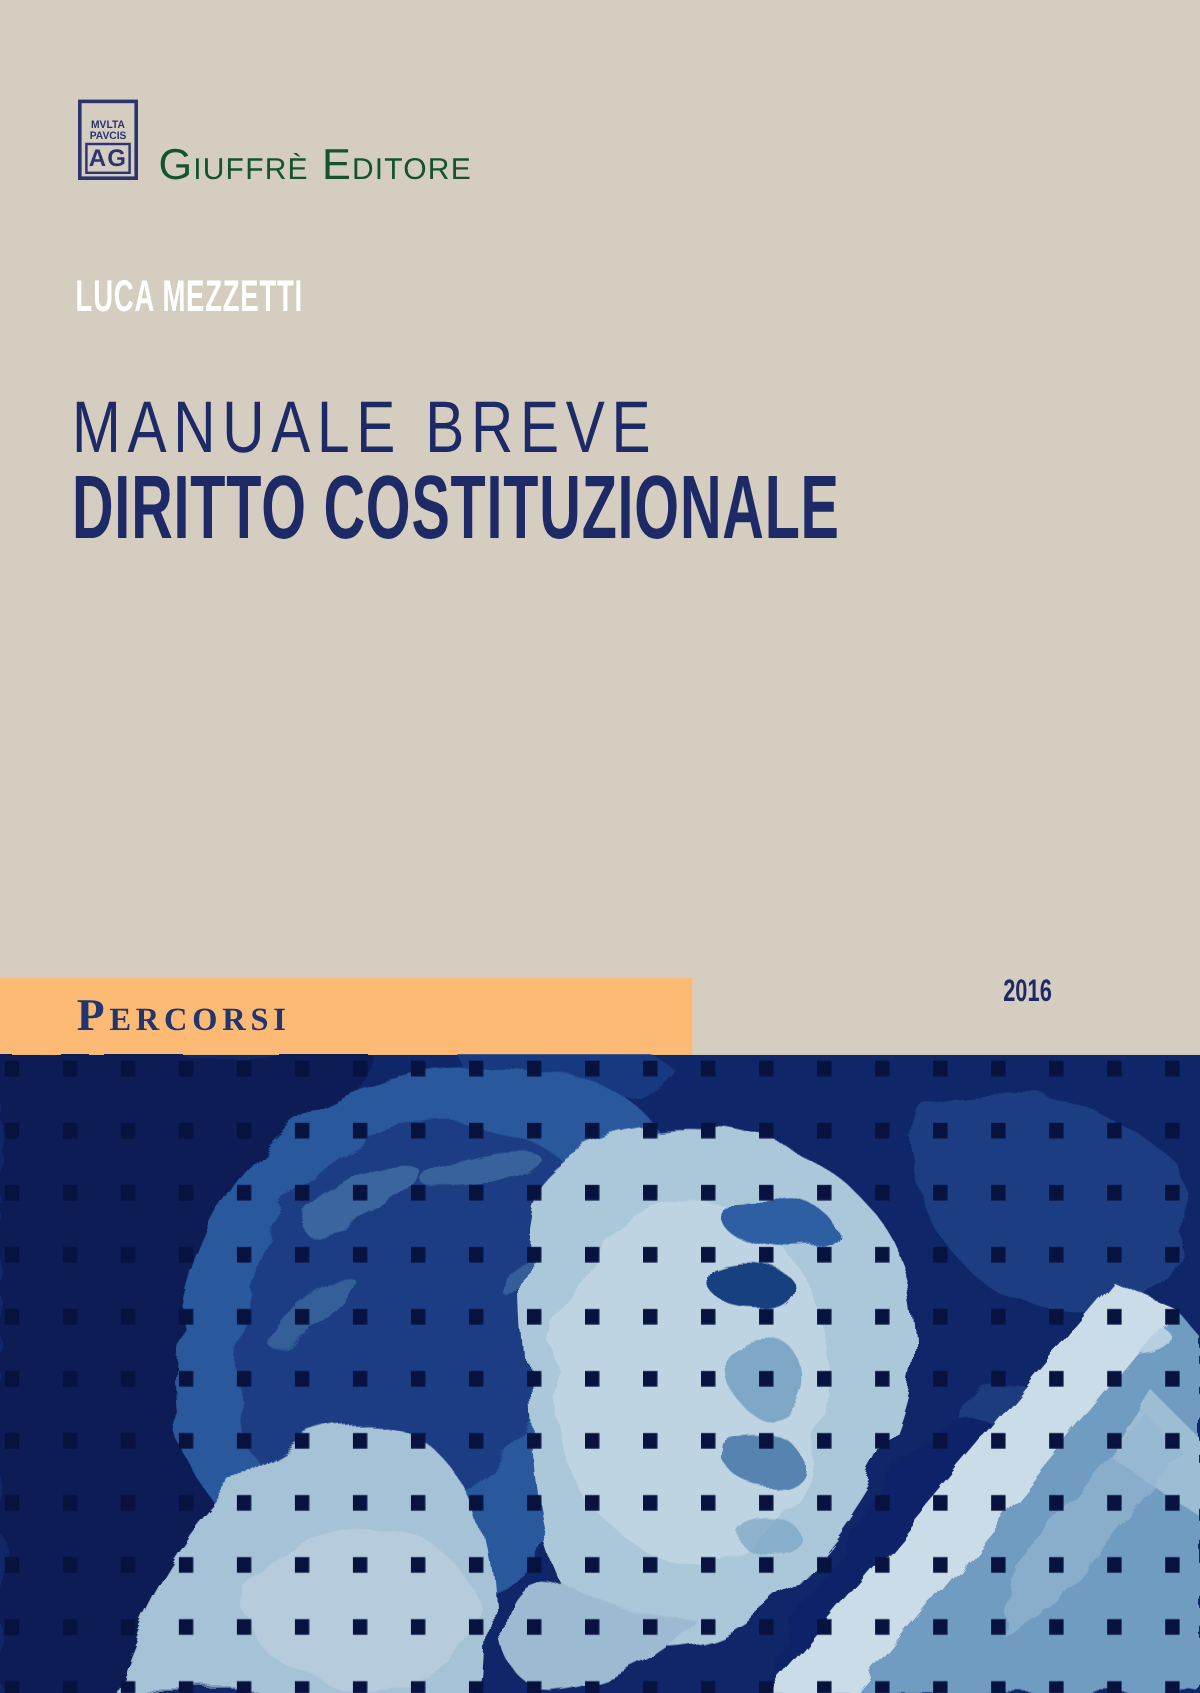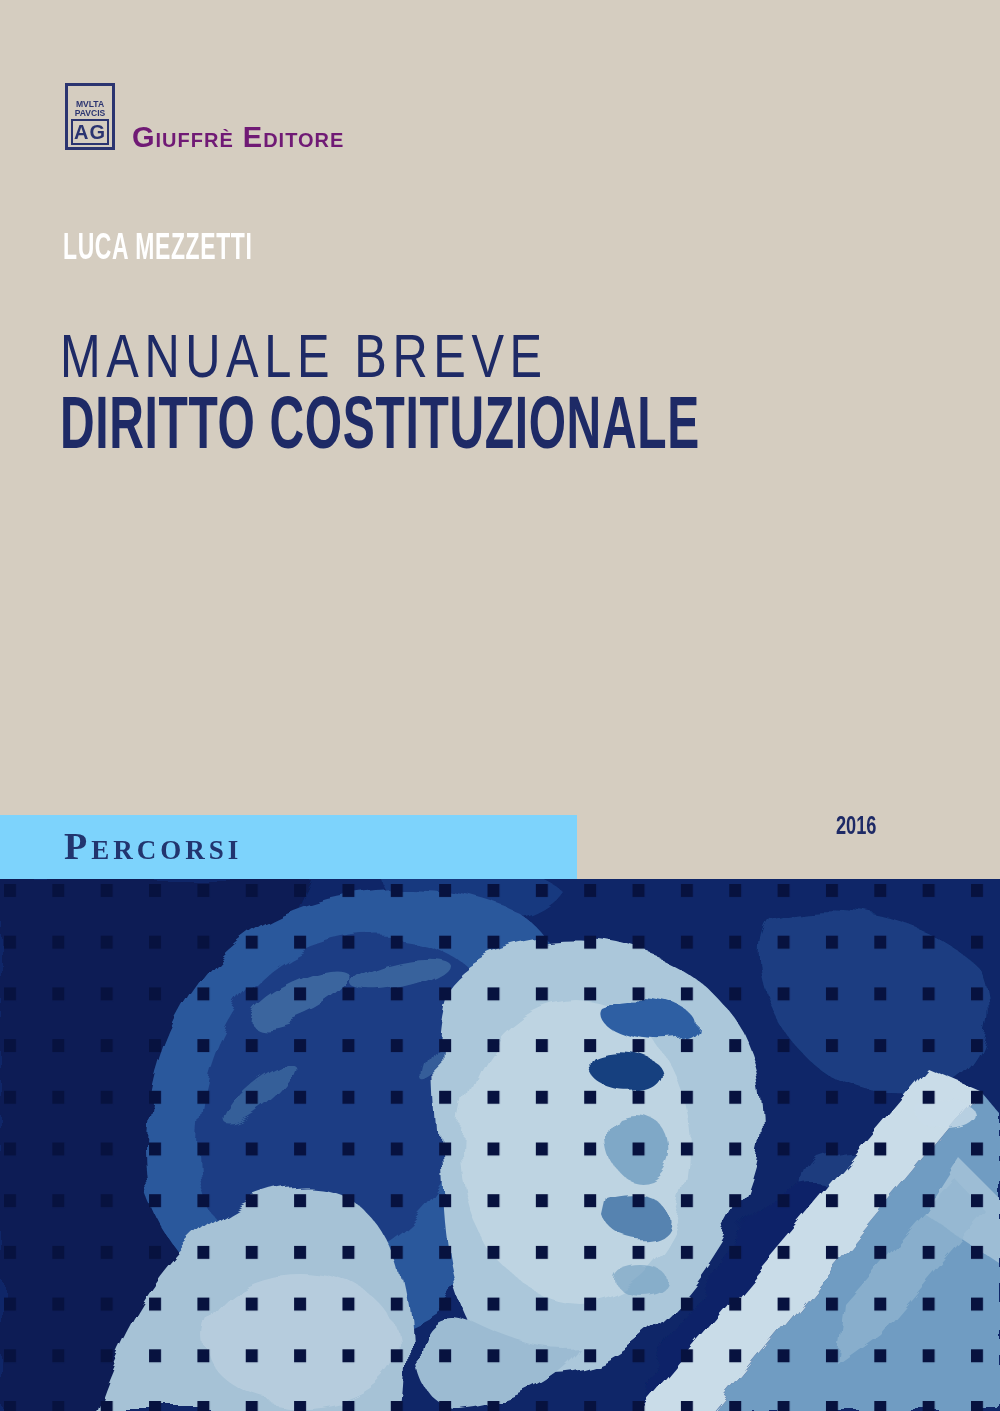--- a/index.html
+++ b/index.html
@@ -20,21 +20,21 @@
     text-align:center;letter-spacing:0;transform:scaleX(.95);
   }
   .logo-top span{display:block;}
   .logo-ag{
     border:2px solid #2b3470;margin-top:1px;text-align:center;
     color:#2b3470;font-weight:bold;font-size:20px;line-height:22px;
     letter-spacing:1px;
   }
   .brandname{
     position:absolute;left:132px;top:122px;
-    color:#701a75;font-weight:bold;font-size:29px;line-height:30px;
+    color:#14532d;font-weight:normal;font-size:36px;line-height:30px;
     font-variant:small-caps;letter-spacing:1px;white-space:nowrap;
   }
   
   .author{
     position:absolute;left:63px;top:228px;
     color:#ffffff;font-weight:bold;font-size:37px;line-height:37px;
     transform:scaleX(.62);transform-origin:left top;
     letter-spacing:1px;white-space:nowrap;
   }
   
@@ -51,21 +51,21 @@
   }
   
   .subtitle{position:absolute;left:63px;top:502px;color:#1e2a66;font-weight:700;}
   .subtitle span{
     display:block;font-size:38px;line-height:36.5px;
     transform:scaleX(.72);transform-origin:left top;white-space:nowrap;
   }
   
   .series-band{
     position:absolute;left:0;top:815px;width:577px;height:64px;
-    background:#7dd3fc;
+    background:#fdba74;
   }
   .series{
     position:absolute;left:64px;top:0;height:64px;line-height:62px;
     font-family:"Liberation Serif","DejaVu Serif",serif;
     font-variant:small-caps;font-weight:600;font-size:38px;
     color:#22356e;letter-spacing:4px;white-space:nowrap;
   }
   .year{
     position:absolute;left:836px;top:812px;
     color:#1e2a66;font-weight:800;font-size:26px;line-height:26px;

